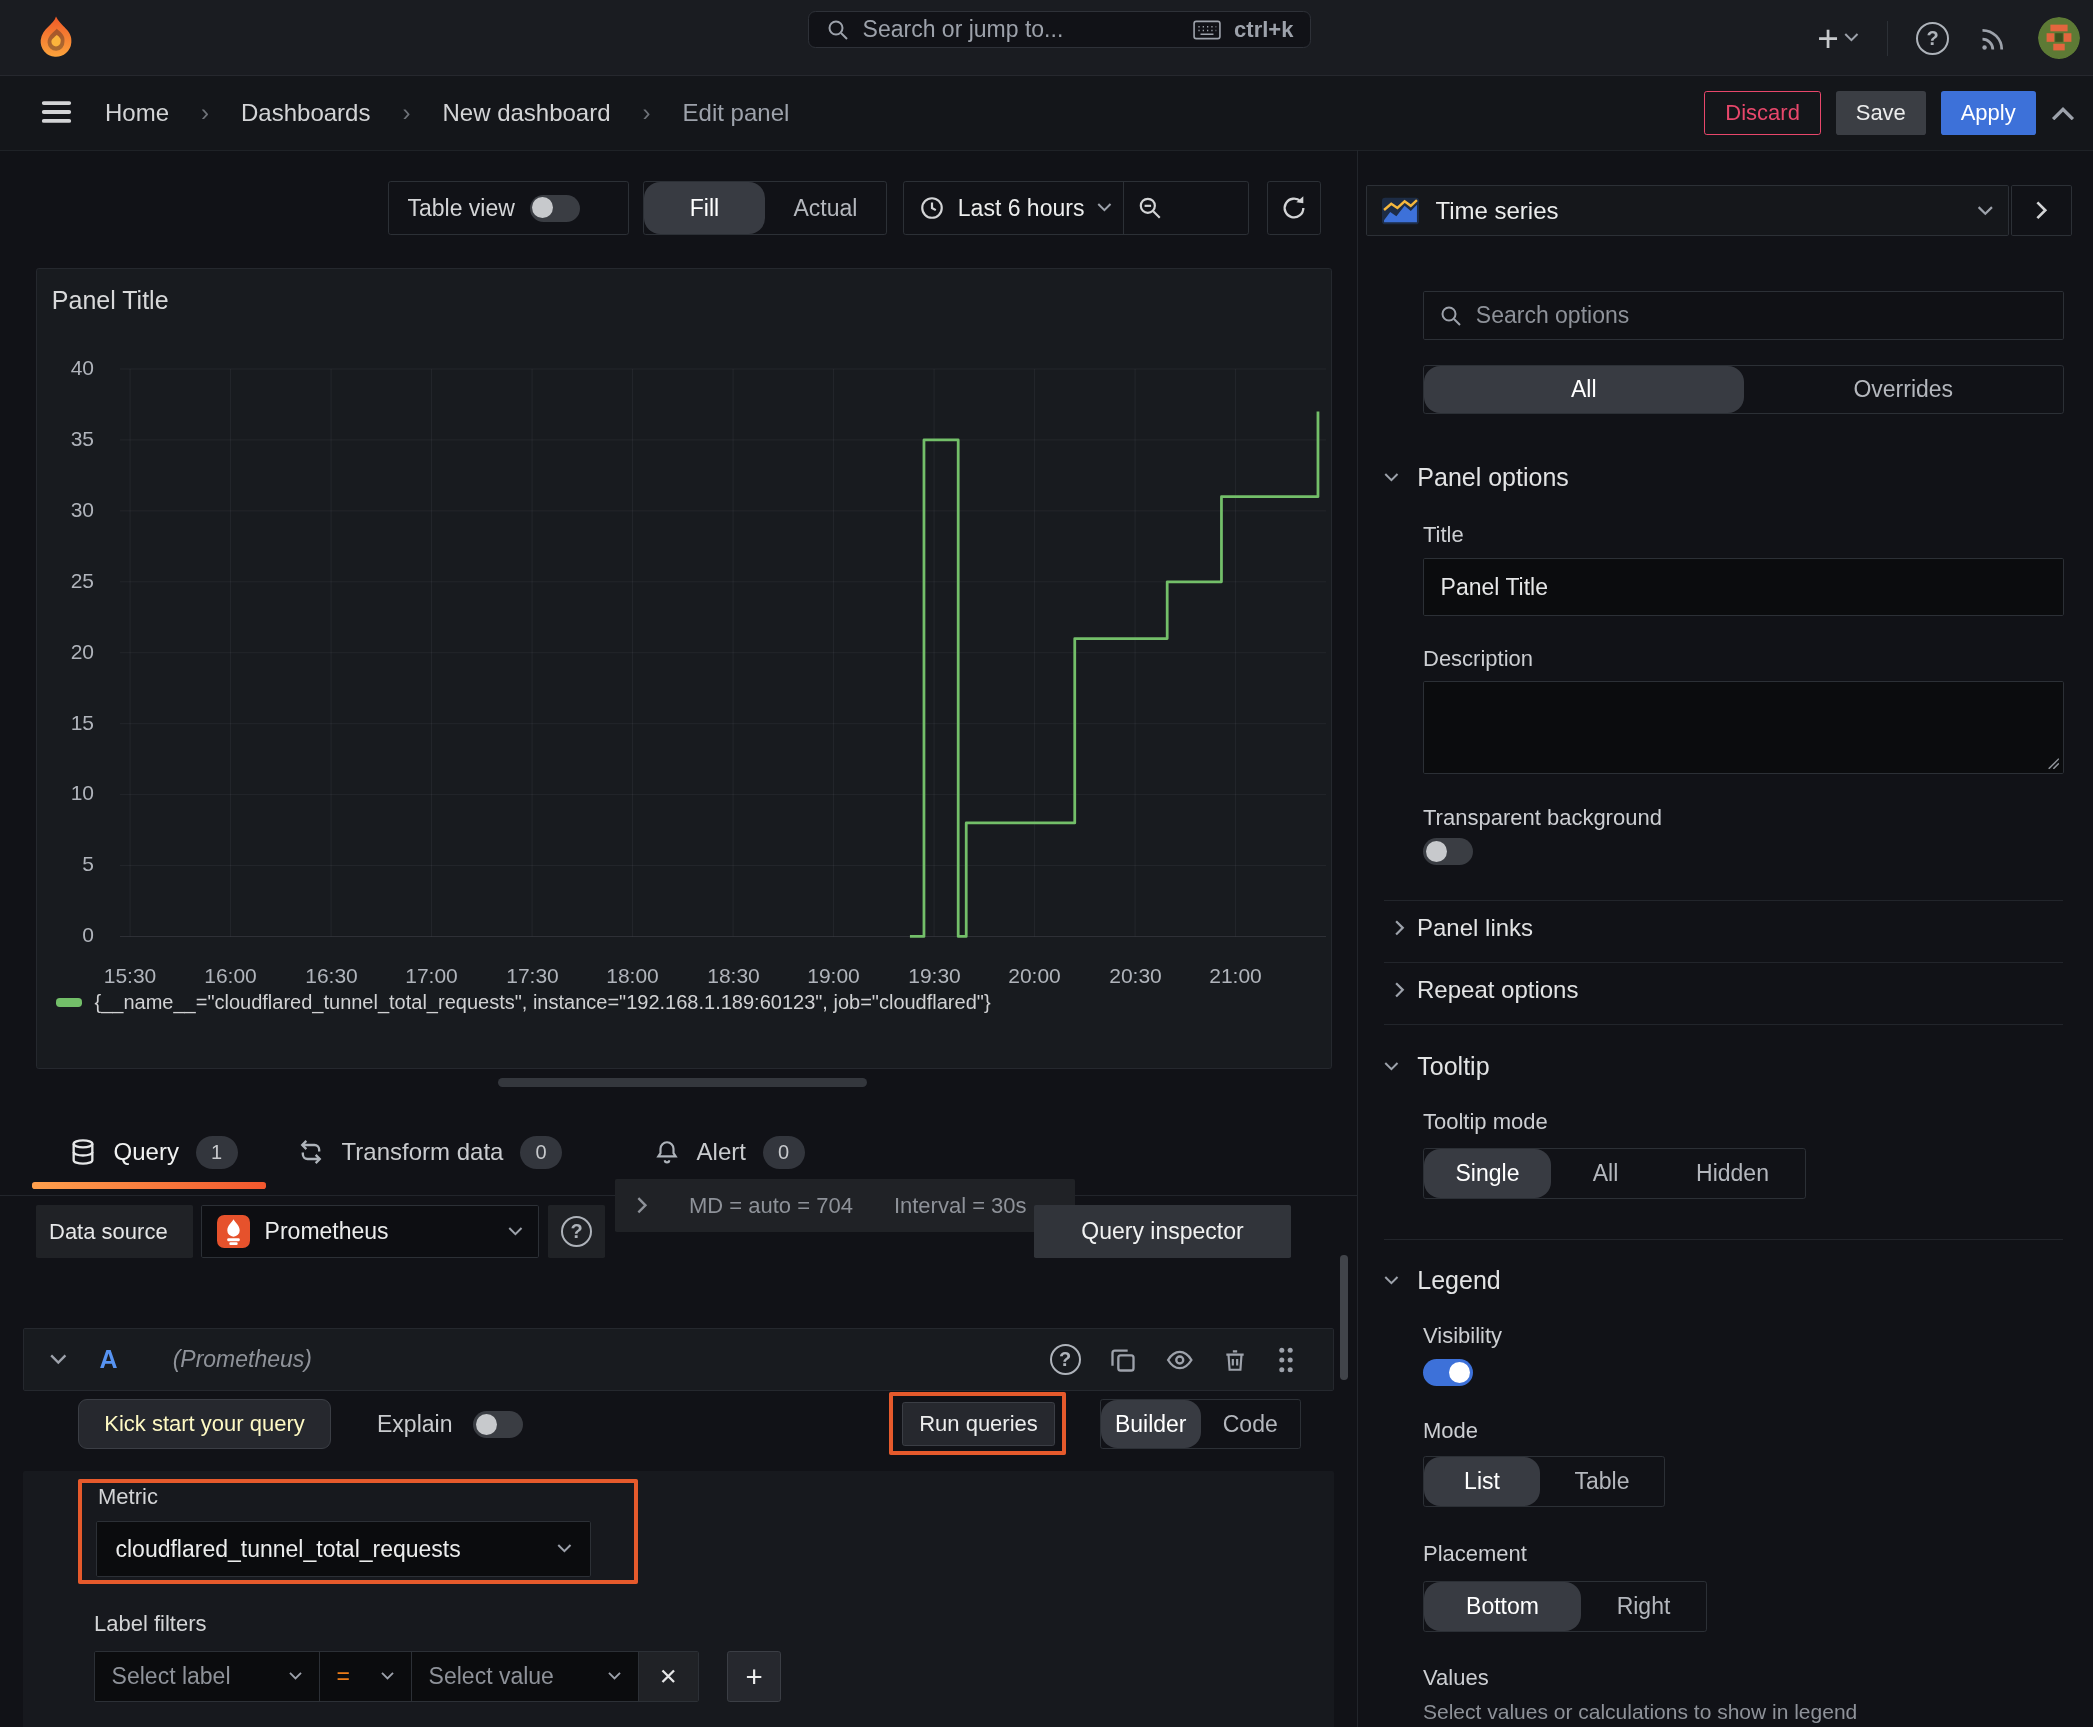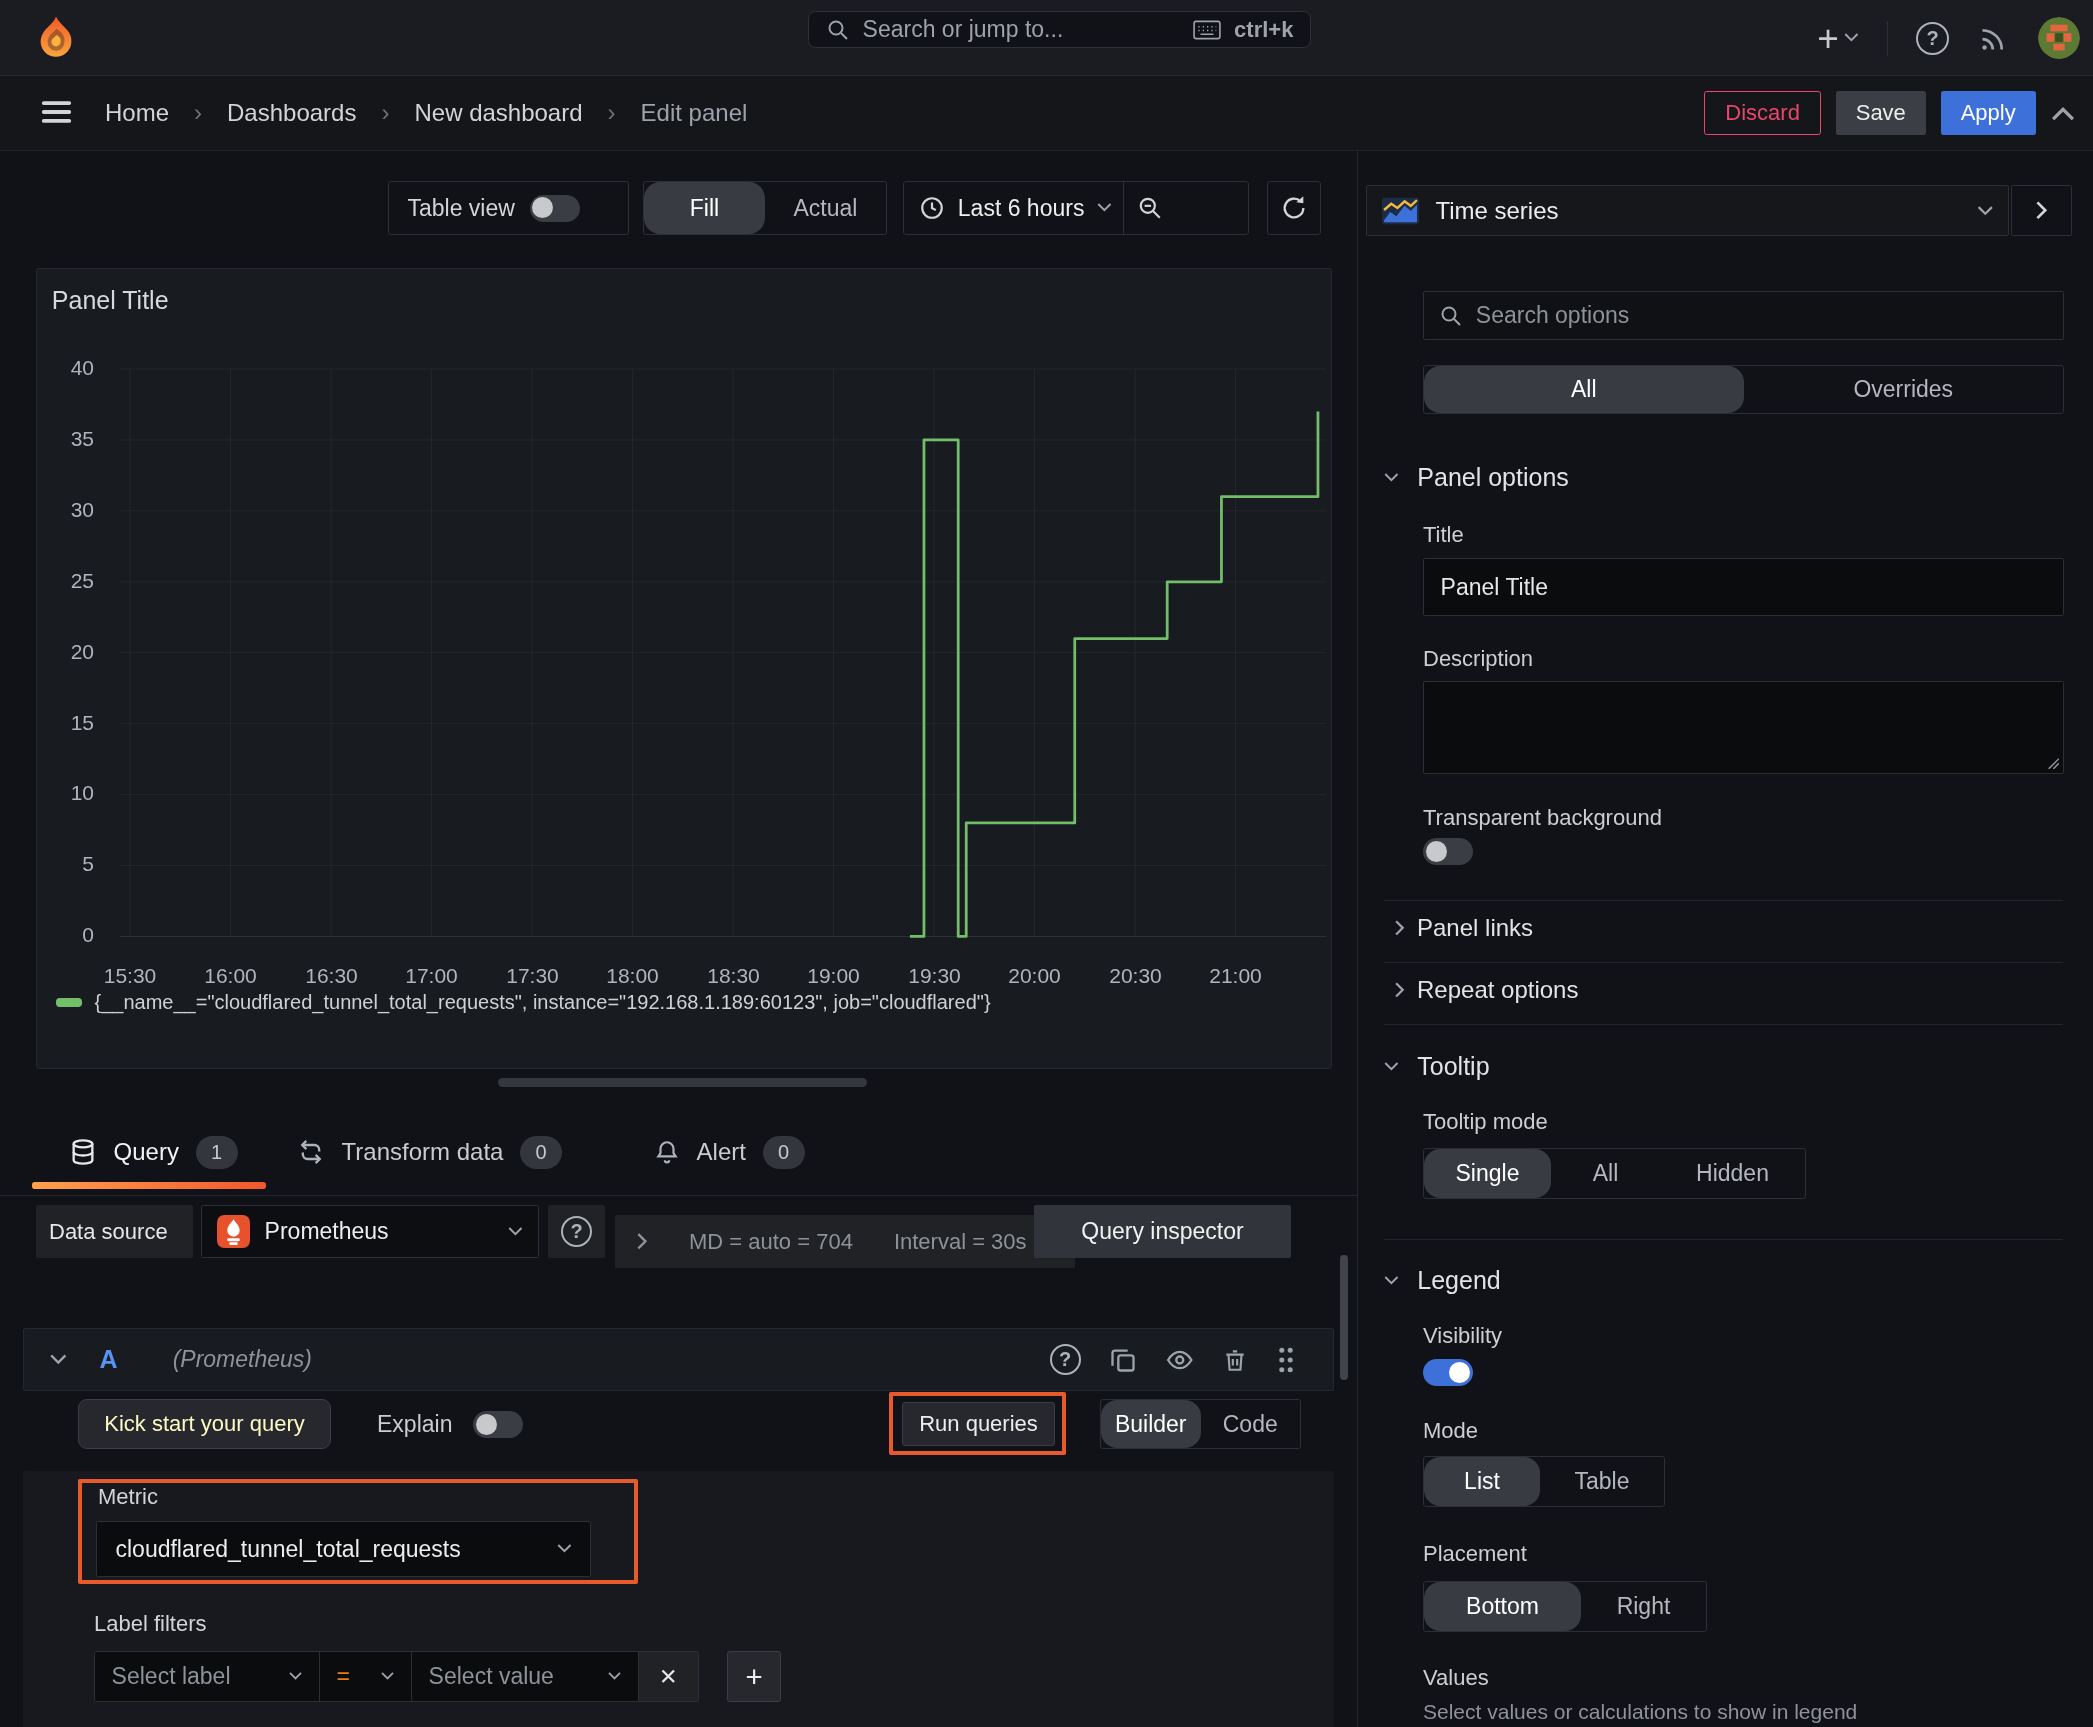--- a/index.html
+++ b/index.html
@@ -17,21 +17,21 @@
   .tb-right{position:absolute;right:13px;top:0;height:76px;display:flex;align-items:center;gap:28px;}
   .plusgrp{display:flex;align-items:center;gap:5.5px;}
   .plus{font-size:37px;color:#c7c9cc;line-height:1;font-weight:300;}
   .vdiv{width:0.9px;height:35px;background:#2c3036;}
   .qmark{width:33px;height:33px;border:2.3px solid #aeb3ba;border-radius:50%;display:flex;align-items:center;justify-content:center;font-size:20px;color:#aeb3ba;font-weight:700;box-sizing:border-box;}
   .avatar{width:42px;height:42px;border-radius:50%;overflow:hidden;}
 
   
   .crumbbar{position:absolute;left:0;top:76px;width:2093px;height:75px;border-bottom:0.9px solid #1f2227;box-sizing:border-box;background:#14161a;}
   .burger{position:absolute;left:41px;top:22px;}
-  .crumbs{position:absolute;left:105px;top:0;height:74px;display:flex;align-items:center;gap:25px;font-size:24px;}
+  .crumbs{position:absolute;left:105px;top:0;height:74px;display:flex;align-items:center;gap:32px;font-size:24px;}
   .crumb{color:#d3d4d6;}
   .crumb.last{color:#9da2ab;}
   .csep{color:#6e7278;}
   .crumb-actions{position:absolute;right:18.5px;top:0;height:74px;display:flex;align-items:center;gap:14.8px;}
   .btn{height:44px;display:flex;align-items:center;justify-content:center;border-radius:2.8px;font-size:22px;padding:0 20px;box-sizing:border-box;}
   .btn-discard{border:1.4px solid #e8476b;color:#e8476b;background:transparent;}
   .btn-save{background:#3b3e44;color:#eceded;}
   .btn-apply{background:#3d71d9;color:#ffffff;}
 
   
@@ -71,21 +71,21 @@
   .tab.active .tlbl{color:#f1f2f2;}
   .badge{min-width:42px;height:33px;border-radius:16.6px;background:#33363d;color:#c7c9cc;font-size:20px;display:flex;align-items:center;justify-content:center;padding:0 7.4px;box-sizing:border-box;}
   .tab-underline{position:absolute;left:32px;top:1182px;width:234px;height:6.5px;border-radius:2.8px;background:linear-gradient(90deg,#ffa04d,#f2572e);}
   .tabs-divider{position:absolute;left:0;top:1195px;width:1357px;height:0.9px;background:#22252b;}
 
   
   .ds-label{position:absolute;left:36px;top:1205px;width:157px;height:53px;background:#202226;border-radius:1.8px;display:flex;align-items:center;padding:0 13px;font-size:22px;color:#e6e7e8;box-sizing:border-box;}
   .ds-select{position:absolute;left:201px;top:1205px;width:338px;height:53px;background:#0d0e12;border:0.9px solid #2c3036;border-radius:1.8px;display:flex;align-items:center;gap:14.8px;padding:0 14.8px;box-sizing:border-box;}
   .ds-select .dsname{flex:1;font-size:23px;color:#eceded;}
   .help-box{position:absolute;left:548px;top:1205px;width:57px;height:53px;background:#202226;border-radius:1.8px;display:flex;align-items:center;justify-content:center;}
-  .stats-box{position:absolute;left:615px;top:1215px;width:460px;height:53px;background:#202226;border-radius:1.8px;display:flex;align-items:center;gap:41px;padding:0 22px;box-sizing:border-box;}
+  .stats-box{position:absolute;left:615px;top:1179px;width:460px;height:53px;background:#202226;border-radius:1.8px;display:flex;align-items:center;gap:41px;padding:0 22px;box-sizing:border-box;}
   .stats-box span{font-size:22px;color:#8e9299;}
   .inspector-btn{position:absolute;left:1034px;top:1205px;width:257px;height:53px;background:#31343a;border-radius:1.8px;display:flex;align-items:center;justify-content:center;font-size:23px;color:#f0f1f1;}
 
   
   .qcard{position:absolute;left:23px;top:1328px;width:1311px;height:63px;background:#181b1f;border:0.9px solid #25282e;border-radius:1.8px;display:flex;align-items:center;box-sizing:border-box;padding:0 37px 0 26px;gap:33px;}
   .refid{color:#5794f2;font-size:25px;font-weight:700;}
   .dshint{color:#8e9299;font-size:23px;font-style:italic;margin-left:22px;}
   .qicons{margin-left:auto;display:flex;align-items:center;gap:28px;}
 
   .kick-btn{position:absolute;left:78px;top:1399px;width:253px;height:50px;background:#26282e;border:0.9px solid #3b3e45;border-radius:9px;display:flex;align-items:center;justify-content:center;font-size:22px;color:#fef9c3;box-sizing:border-box;}

